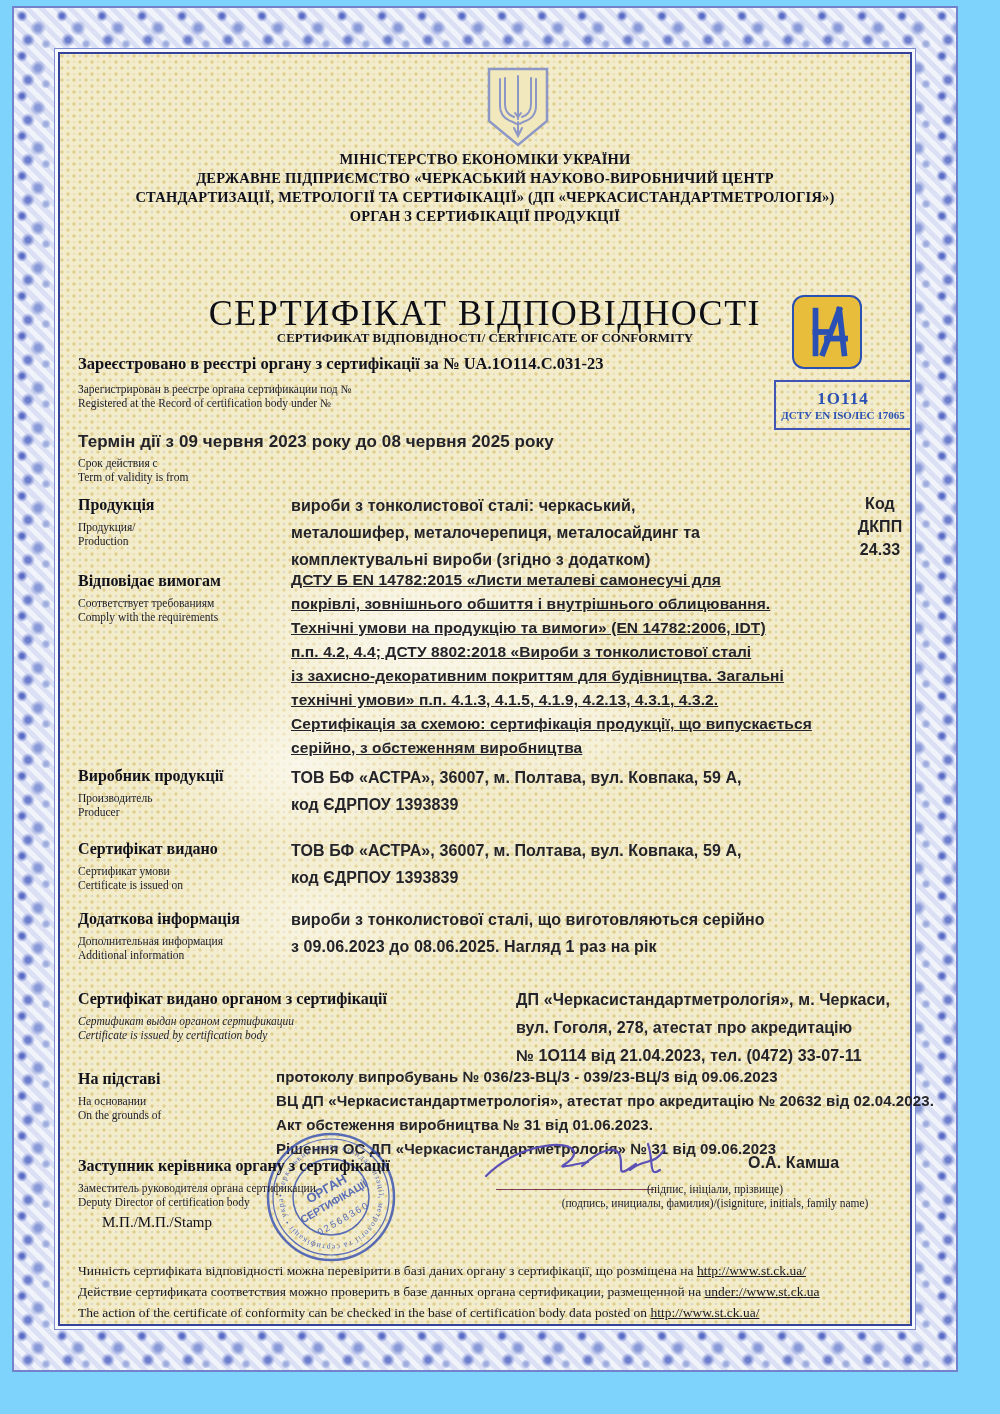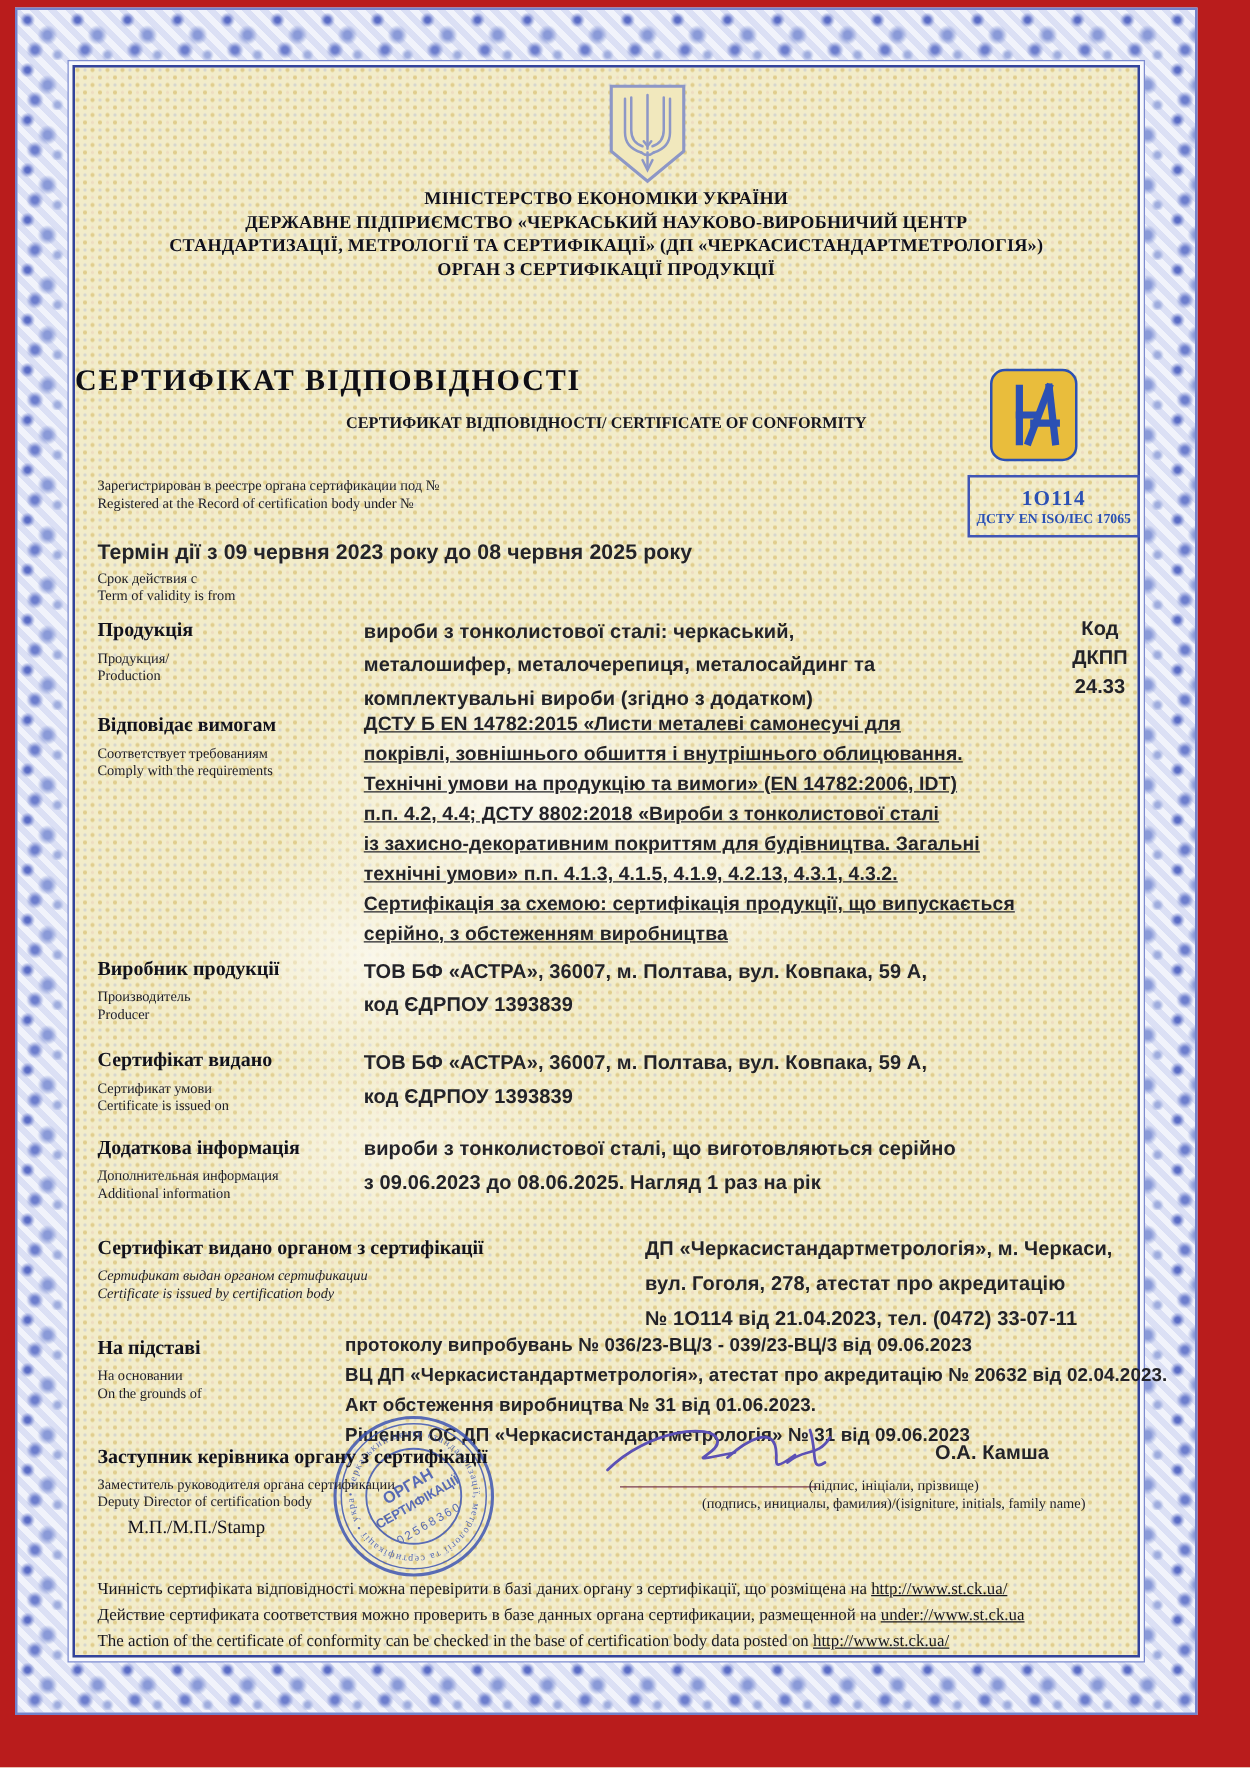--- a/index.html
+++ b/index.html
@@ -1,18 +1,18 @@
 <!DOCTYPE html>
 <html><head>
 <meta charset="utf-8">
 <style>
   html,body{margin:0;padding:0;}
   body{width:1000px;height:1414px;background:#fdfdfb;position:relative;
        font-family:"Liberation Serif", serif;}
-  .page{position:absolute;inset:0;background:#b91c1c;overflow:hidden;}
+  .page{position:absolute;inset:0;background:#7dd3fc;overflow:hidden;}
 
   
   .frame{position:absolute;left:12px;top:6px;right:42px;bottom:42px;
     background-color:#eef0fa;
     background-image:
       radial-gradient(circle 6px at 8px 8px, #5a6cc5 2px, rgba(90,108,197,.45) 4px, transparent 6px),
       radial-gradient(circle 8px at 24px 20px, #8a9ad8 3px, rgba(138,154,216,.4) 6px, transparent 8px),
       radial-gradient(circle 7px at 14px 32px, #6d7ecd 2.5px, rgba(109,126,205,.42) 5px, transparent 7px),
       radial-gradient(circle 5px at 32px 36px, #9fadde 2px, rgba(159,173,222,.35) 4px, transparent 5px),
       repeating-linear-gradient(45deg, rgba(122,140,216,.16) 0 5px, rgba(255,255,255,.2) 5px 10px);
@@ -33,21 +33,21 @@
   .paper::before{content:"";position:absolute;inset:0;z-index:0;
     background:
       radial-gradient(ellipse 280px 170px at 42% 46%, rgba(252,250,242,.95), transparent 68%),
       radial-gradient(ellipse 220px 150px at 28% 56%, rgba(252,250,242,.8), transparent 66%),
       radial-gradient(ellipse 200px 130px at 58% 52%, rgba(252,250,242,.65), transparent 66%),
       radial-gradient(ellipse 240px 130px at 30% 68%, rgba(252,250,242,.6), transparent 66%);}
   .a{position:absolute;z-index:1;}
 
   .hdr{left:0;right:0;top:96px;text-align:center;white-space:pre-line;
        font-weight:bold;font-size:14.5px;line-height:19px;color:#10101c;letter-spacing:.2px;}
-  .title{left:0;right:0;top:238px;font-weight:bold;font-size:24px;
+  .title{left:0;right:0;top:238px;text-align:center;font-weight:normal;font-size:36px;
        letter-spacing:1.5px;color:#0e0e16;}
   .subtitle{left:0;right:0;top:276px;text-align:center;font-weight:bold;font-size:13px;color:#14141e;}
 
   .lbl-main{font-weight:bold;font-size:16px;color:#12121c;}
   .lbl-sub{font-size:11.5px;color:#1d1d28;line-height:14px;white-space:pre-line;}
   .val{font-family:"Liberation Sans", sans-serif;font-weight:bold;font-size:16px;
        color:#232329;white-space:pre-line;letter-spacing:.1px;}
   .blue{color:#2b50b4;}
   .footer-line{font-size:13.5px;color:#181820;line-height:21px;}
   .ulink{text-decoration:underline;}
@@ -101,20 +101,21 @@
           <path d="M43 5 L49 58"></path>
           <path d="M28 40 H50"></path>
         </g>
       </svg>
     </div>
     <div class="a accred-box">
       <div class="accred-code blue">1О114</div>
       <div class="accred-std blue">ДСТУ EN ISO/IEC 17065</div>
     </div>
 
+    <div class="a lbl-main" style="left:18px;top:300px;font-size:16.5px;">Зареєстровано в реєстрі органу з сертифікації за № UA.1О114.С.031-23</div>
     <div class="a lbl-sub" style="left:18px;top:328px;">Зарегистрирован в реестре органа сертификации под №
 Registered at the Record of certification body under №</div>
 
     <div class="a val" style="left:18px;top:378px;font-size:17px;">Термін дії з 09 червня 2023 року  до  08 червня 2025 року</div>
     <div class="a lbl-sub" style="left:18px;top:402px;">Срок действия с
 Term of validity is from</div>
 
     <div class="a lbl-main" style="left:18px;top:442px;">Продукція</div>
     <div class="a lbl-sub" style="left:18px;top:466px;">Продукция/
 Production</div>

